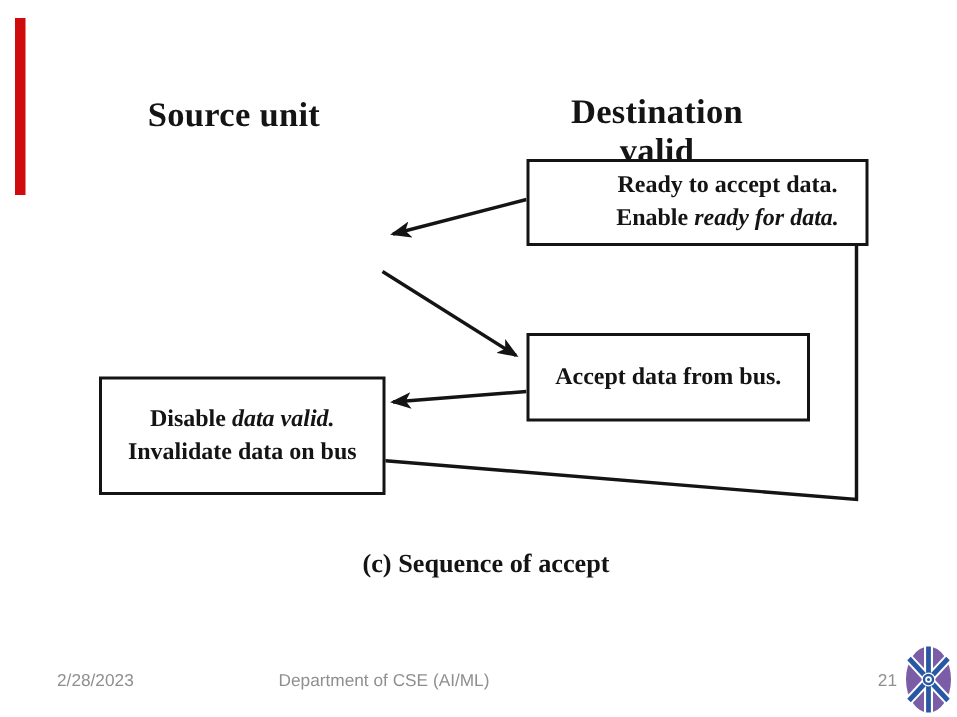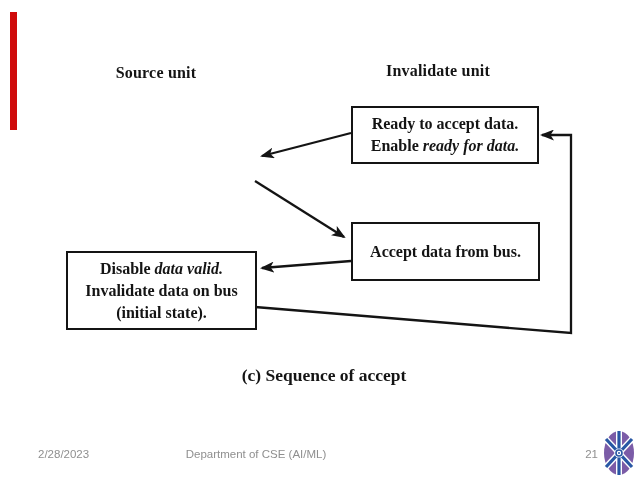--- a/index.html
+++ b/index.html
@@ -6,31 +6,31 @@
     --accent_bar:#cf0b0b; --diagram_ink:#141414; --footer_text:#8f8f8f;
     --logo_purple:#7b5ca7; --logo_blue:#2857a4;
   }
   html,body{margin:0;padding:0;background:#ffffff;}
   #slide{
     position:relative;width:638px;height:478px;background:#ffffff;
     overflow:hidden;font-family:"Liberation Serif","DejaVu Serif",serif;
     color:var(--diagram_ink);
   }
   .accent-bar{position:absolute;left:10px;top:12px;width:7px;height:118px;background:var(--accent_bar);}
-  .unit-heading{position:absolute;font-size:16px;font-weight:600;text-align:center;letter-spacing:0.2px;}
+  .unit-heading{position:absolute;font-size:23px;font-weight:600;text-align:center;letter-spacing:0.2px;}
   .unit-heading.src{left:76px;top:64px;width:160px;}
   .unit-heading.dst{left:358px;top:62px;width:160px;}
   .dbox{
     position:absolute;border:2.5px solid var(--diagram_ink);background:#ffffff;
     display:flex;flex-direction:column;align-items:center;justify-content:center;
     font-size:16px;font-weight:600;line-height:22px;text-align:center;
   }
   .dbox i{font-style:italic;}
   #box-place{left:67px;top:143px;width:186px;height:54px;}
-  #box-ready{left:351px;top:106px;width:184px;height:54px;}
+  #box-ready{left:351px;top:106px;width:184px;height:54px;padding-left:40px;}
   #box-accept{left:351px;top:222px;width:185px;height:55px;}
   #box-disable{left:66px;top:251px;width:187px;height:75px;}
   svg.arrows{position:absolute;left:0;top:0;width:638px;height:478px;}
   svg.arrows line, svg.arrows polyline{stroke:var(--diagram_ink);stroke-width:2.3;fill:none;}
   svg.arrows .ah{fill:var(--diagram_ink);}
   .caption{position:absolute;left:174px;top:365px;width:300px;text-align:center;
     font-size:17.5px;font-weight:600;}
   .footer-item{
     position:absolute;font-family:"Liberation Sans","DejaVu Sans",sans-serif;
     font-size:11.5px;color:var(--footer_text);top:448px;
@@ -44,21 +44,21 @@
   .lg-blue{stroke:var(--logo_blue);stroke-width:3.2;}
 </style>
 </head>
 <body>
 
 <div id="slide">
 
   <div class="accent-bar"></div>
 
   <div class="unit-heading src">Source unit</div>
-  <div class="unit-heading dst">Invalidate unit</div>
+  <div class="unit-heading dst">Destination valid</div>
 
   <svg class="arrows" viewBox="0 0 638 478">
     <defs>
       <marker id="ah" markerUnits="userSpaceOnUse" markerWidth="15" markerHeight="11" refX="12" refY="5.5" orient="auto">
         <path class="ah" d="M0,0 L14,5.5 L0,11 L3.5,5.5 Z"></path>
       </marker>
     </defs>
     <line x1="351" y1="133" x2="262" y2="156" marker-end="url(#ah)"></line>
     <line x1="255" y1="181" x2="344" y2="237" marker-end="url(#ah)"></line>
     <line x1="351" y1="261" x2="262" y2="268" marker-end="url(#ah)"></line>
@@ -71,21 +71,20 @@
     <div><span>Enable </span><i>ready for data.</i></div>
   </div>
 
   <div class="dbox" id="box-accept">
     <div>Accept data from bus.</div>
   </div>
 
   <div class="dbox" id="box-disable">
     <div><span>Disable </span><i>data valid.</i></div>
     <div>Invalidate data on bus</div>
-    <div>(initial state).</div>
   </div>
 
   <div class="caption">(c) Sequence of accept</div>
 
   <div class="footer-item footer-date">2/28/2023</div>
   <div class="footer-item footer-dept">Department of CSE (AI/ML)</div>
   <div class="footer-item footer-page">21</div>
 
   <svg class="logo" viewBox="0 0 32 46">
     <ellipse class="lg-purple" cx="16" cy="23" rx="15" ry="22"></ellipse>

